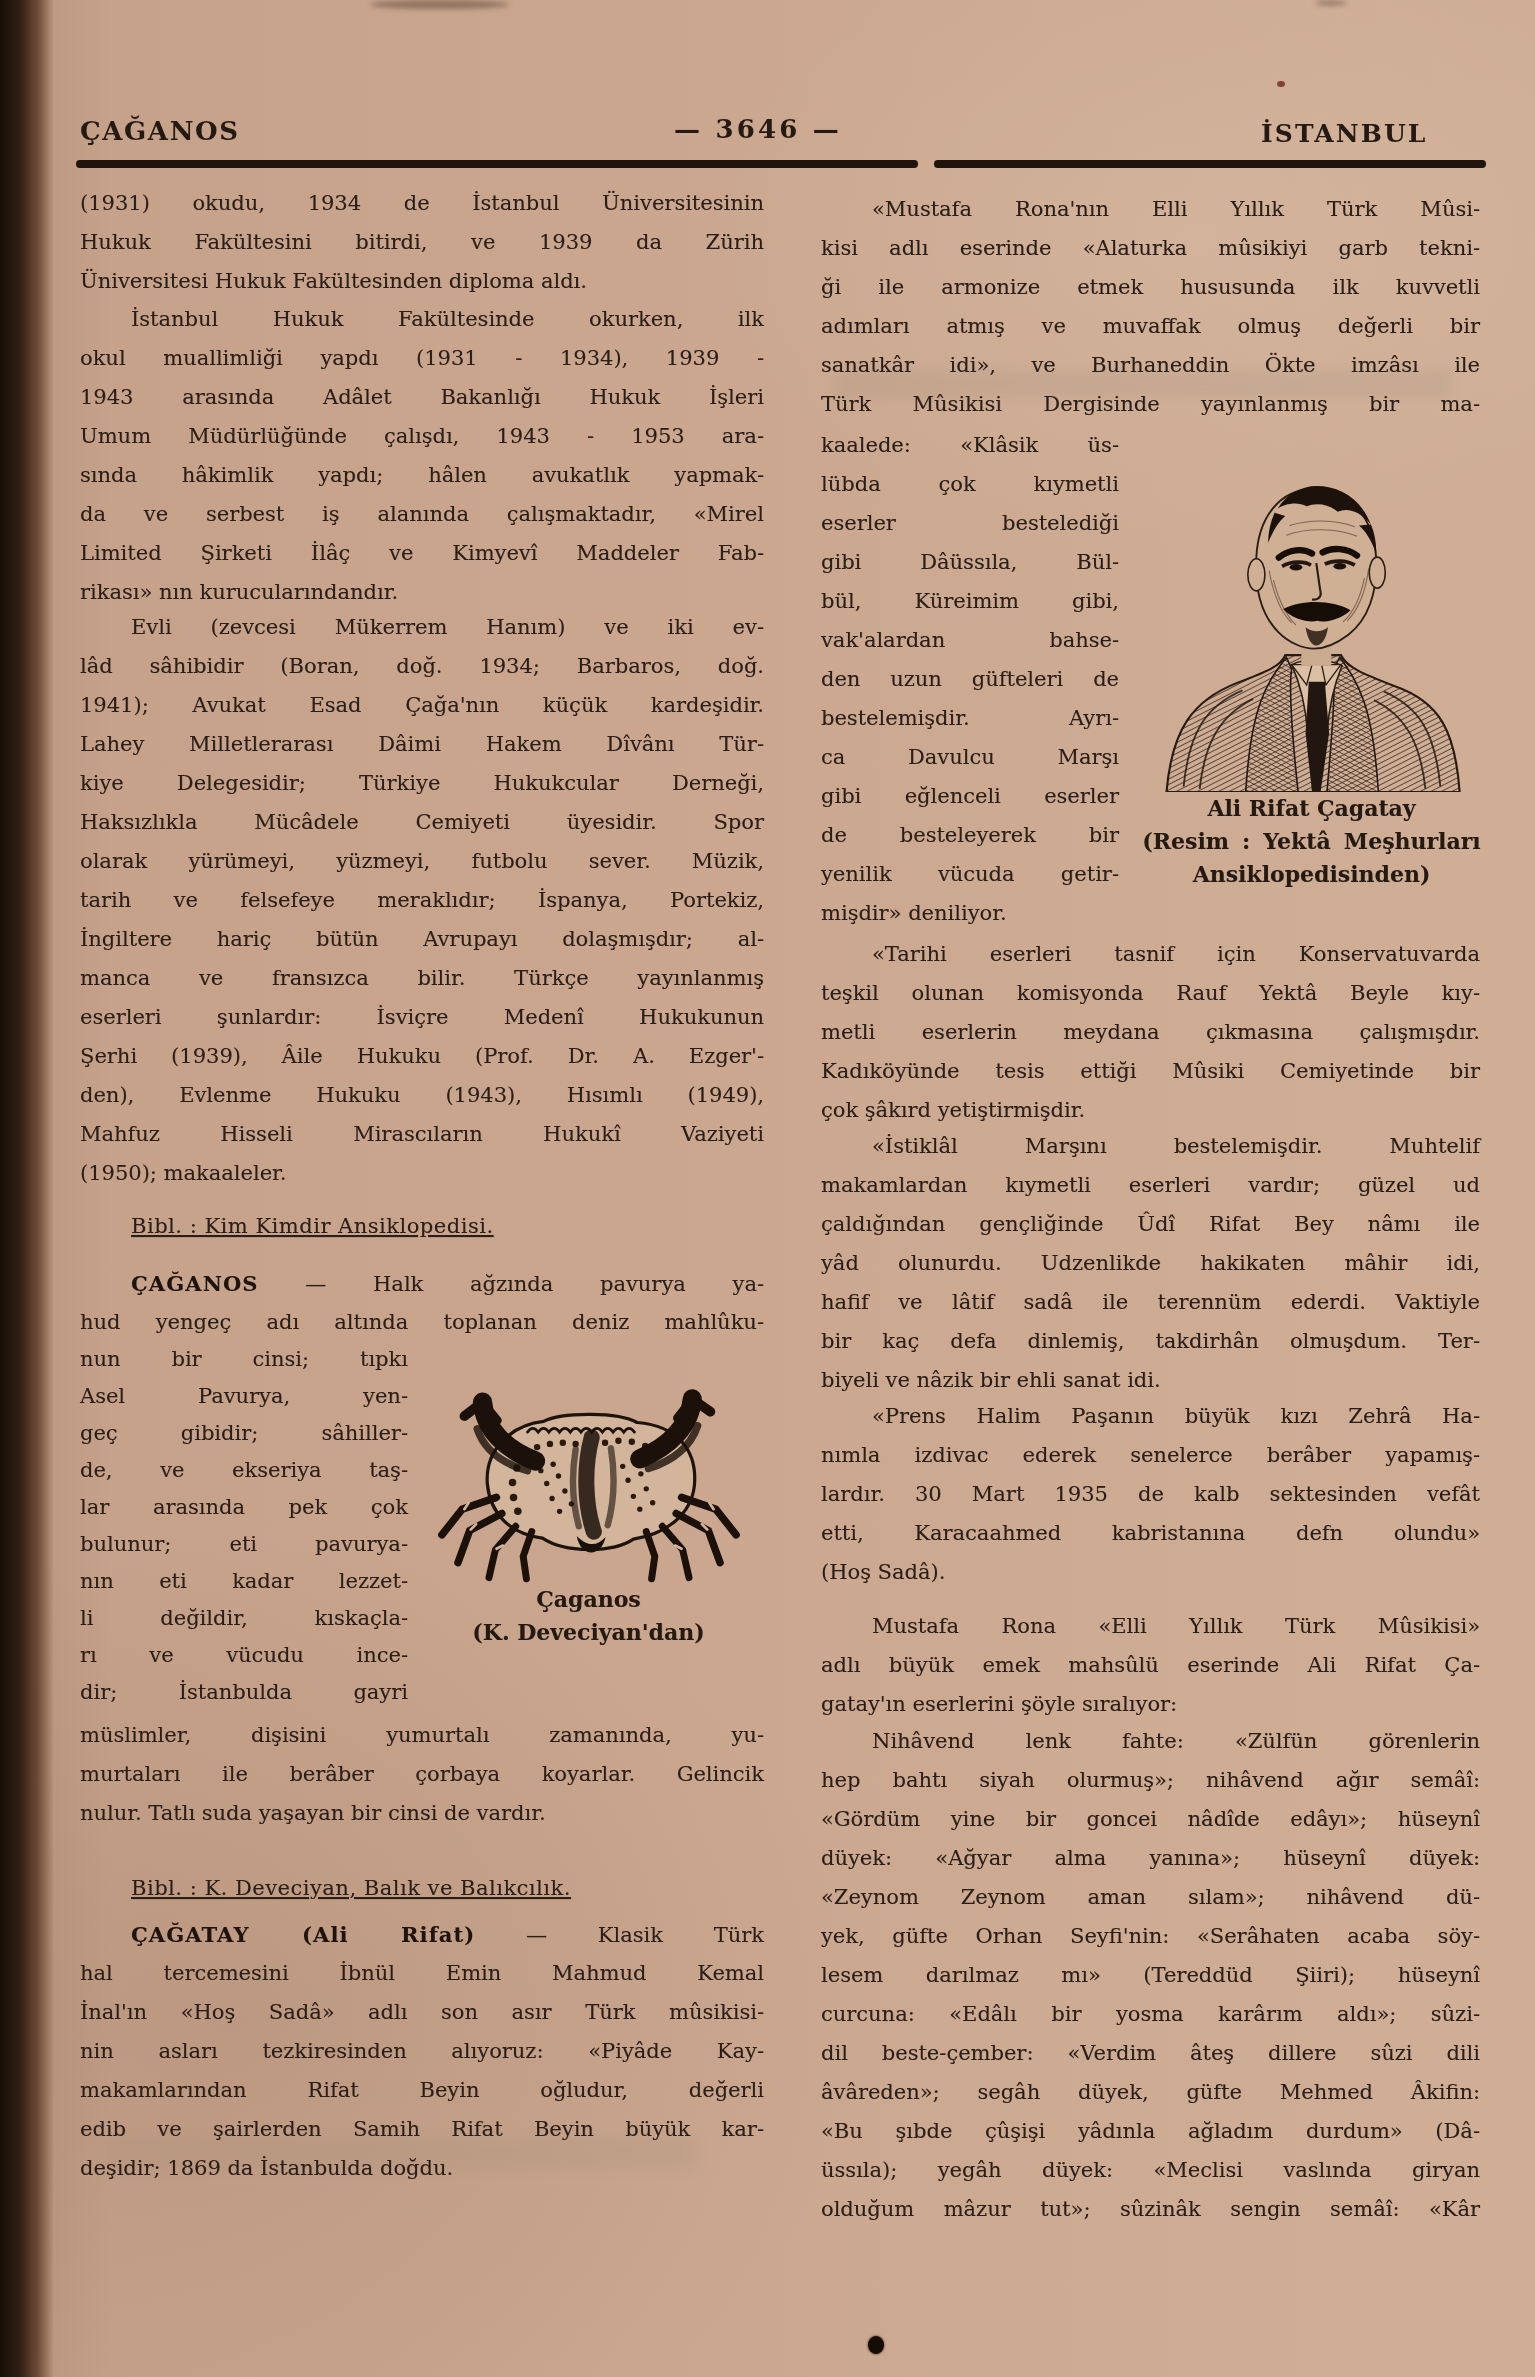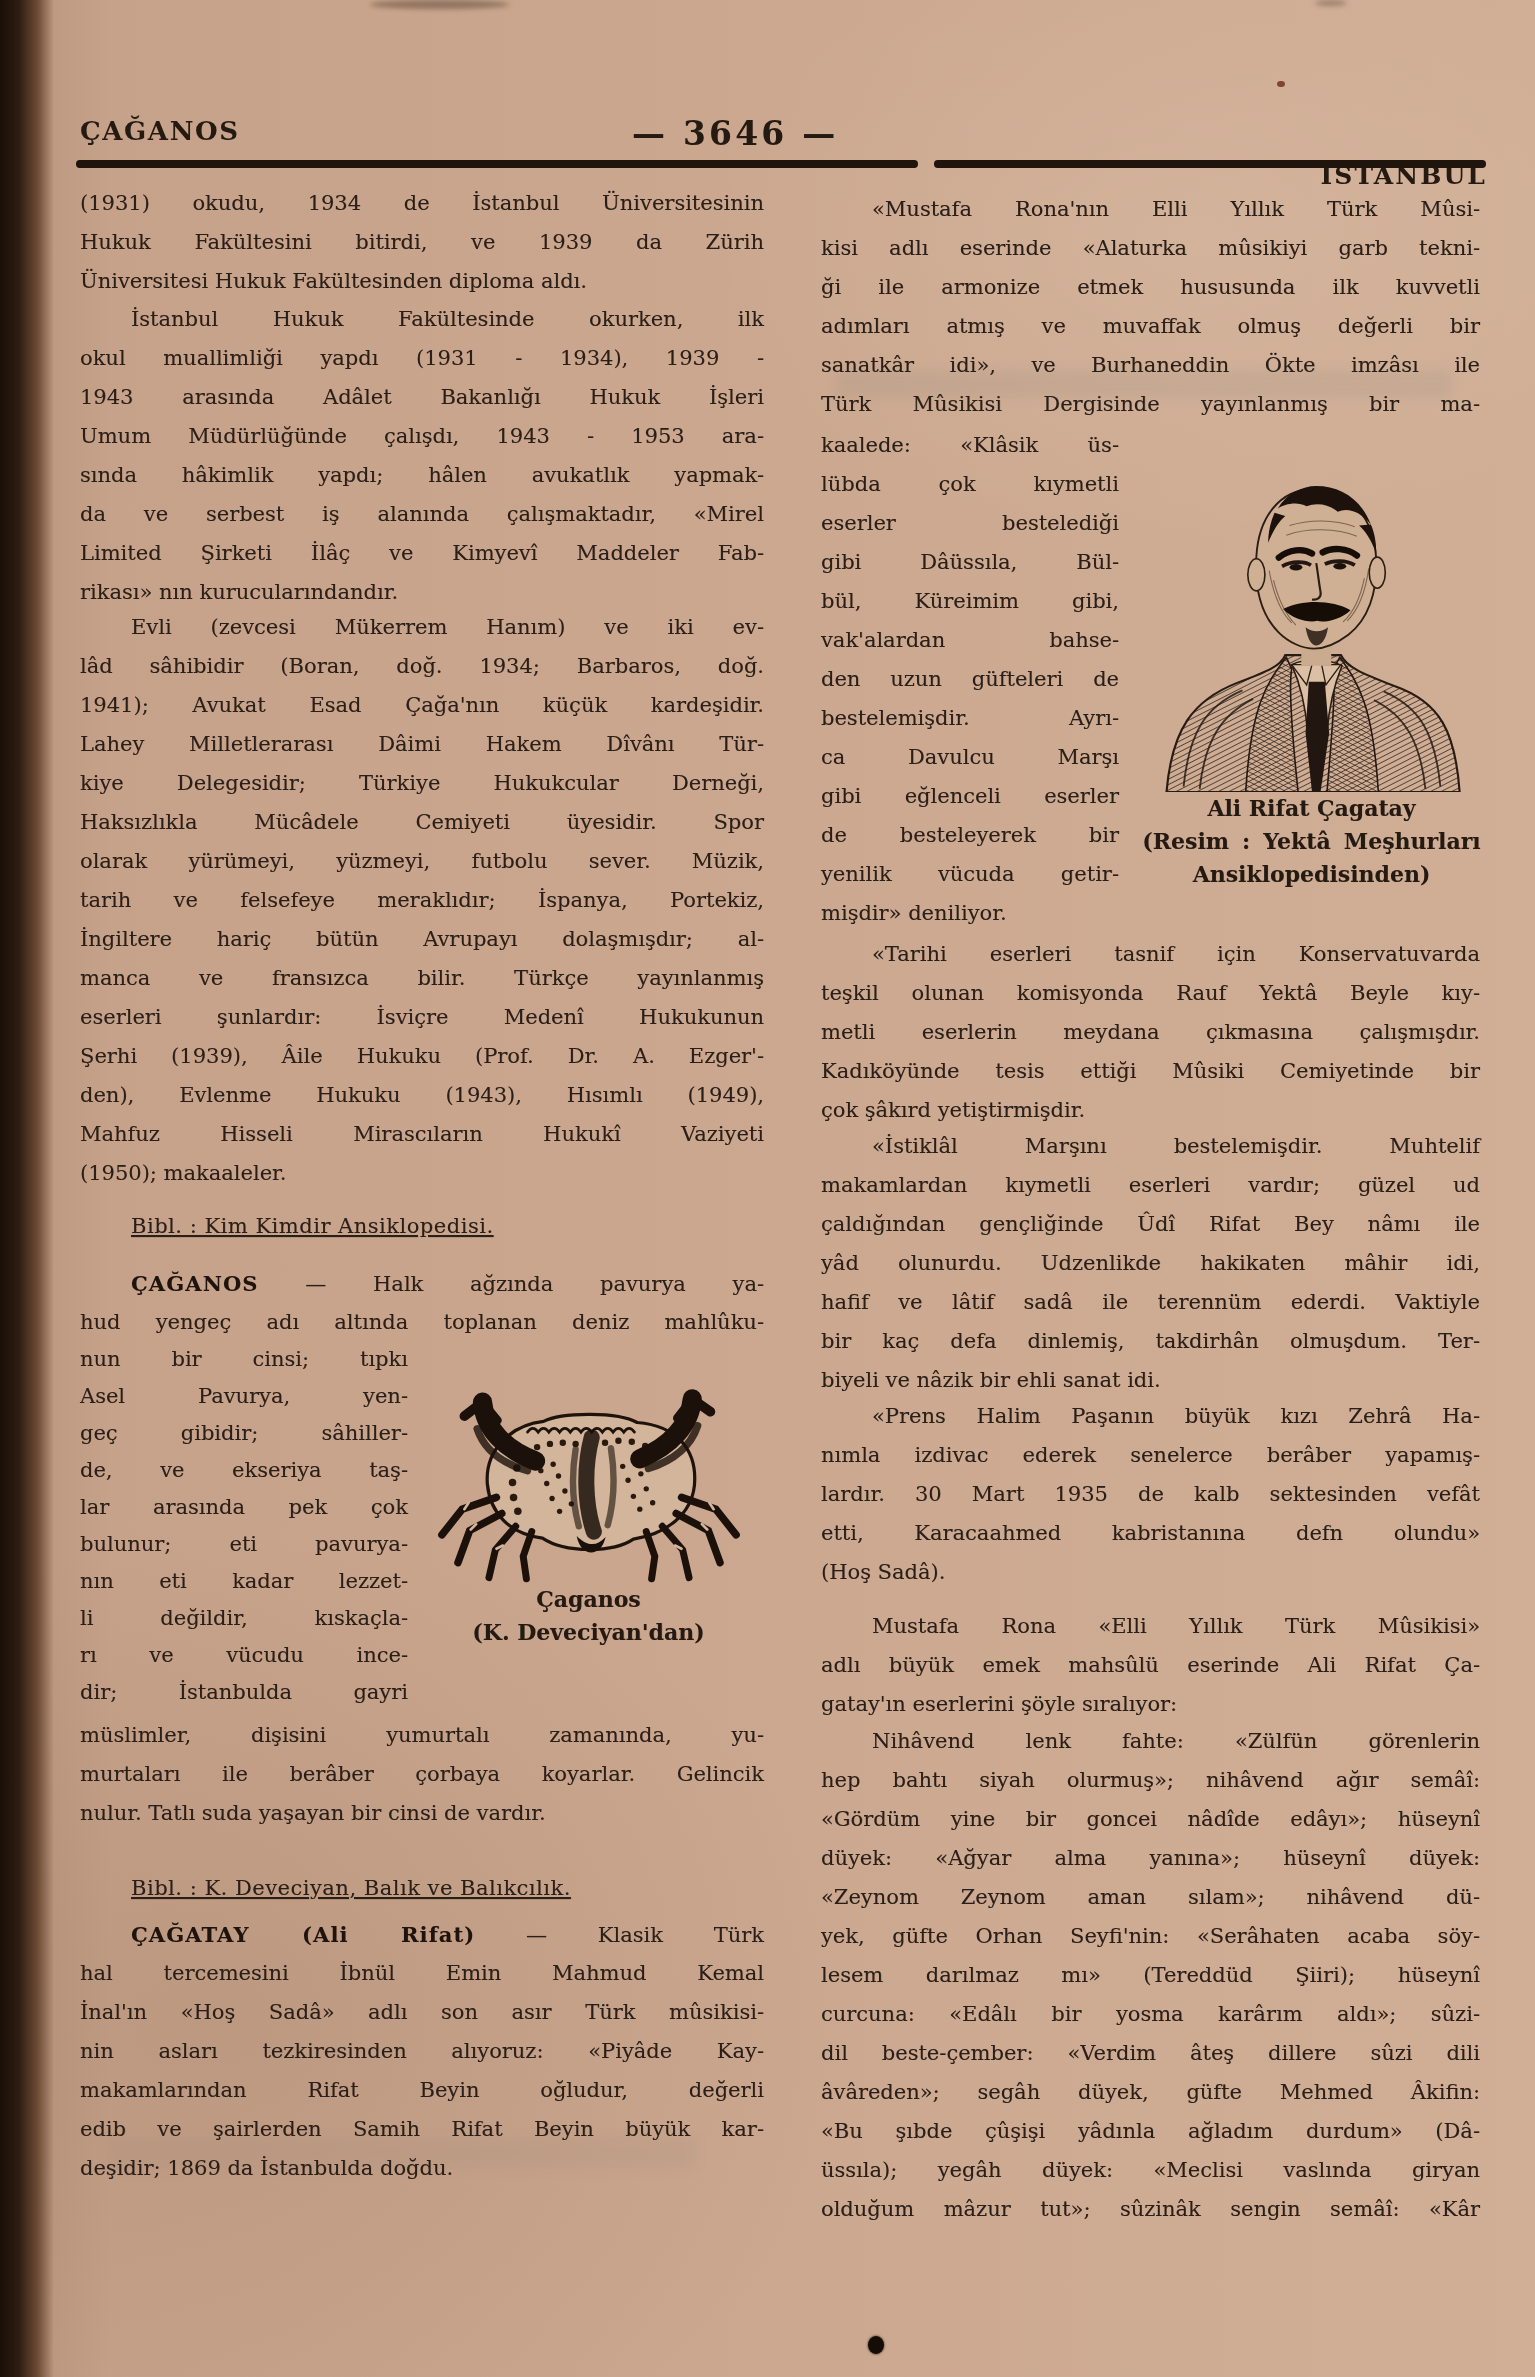--- a/index.html
+++ b/index.html
@@ -10,22 +10,22 @@
       radial-gradient(803px 536px at 75% 10%, rgba(255,242,222,0.10), transparent 60%),
       radial-gradient(910px 696px at 15% 85%, rgba(90,60,40,0.10), transparent 70%),
       linear-gradient(90deg,#b8937b 0%,#c7a28a 7%,#cba78f 45%,#d1af97 100%);
     color:#2a1f18;padding-left:40px;}
   .gutter{position:absolute;left:0;top:0;width:54px;height:2377px;
     background:linear-gradient(90deg,#190f08 0%,#2e1d12 35%,#6e4c36 70%,rgba(200,165,140,0) 100%);}
   .smudge{position:absolute;border-radius:50%;filter:blur(2.7px);}
   .ghost{position:absolute;filter:blur(5.4px);}
   .hdr{position:absolute;font-weight:700;color:#241a12;}
   .hdr-left{left:80px;top:116px;font-size:26px;letter-spacing:1.6px;}
-  .hdr-center{left:632px;top:114px;width:252px;text-align:left;font-size:33px;letter-spacing:3.2px;}
-  .hdr-right{left:1289px;top:119px;width:198px;text-align:right;font-size:25px;letter-spacing:2.1px;margin-top:42px;}
+  .hdr-center{left:632px;top:114px;width:252px;text-align:center;font-size:26px;letter-spacing:3.2px;}
+  .hdr-right{left:1261px;top:119px;width:198px;font-size:25px;letter-spacing:2.1px;}
   .rule{position:absolute;top:160px;height:7.5px;background:#20150d;border-radius:3.7px;}
   .rule-l{left:76px;width:842px;}
   .rule-r{left:934px;width:552px;}
   .blk{position:absolute;font-size:21px;line-height:39px;color:#2a1f18;
        text-shadow:0.3px 0.4px 0.4px rgba(43,28,18,0.33);}
   .tline{text-align:justify;text-align-last:justify;white-space:normal;}
   .tline.pend{text-align-last:left;}
   .tline.ind{text-indent:51px;}
   .narrow{line-height:37px;}
   .bibl{font-size:21px;line-height:32px;text-indent:51px;letter-spacing:0.5px;text-decoration:underline;}

